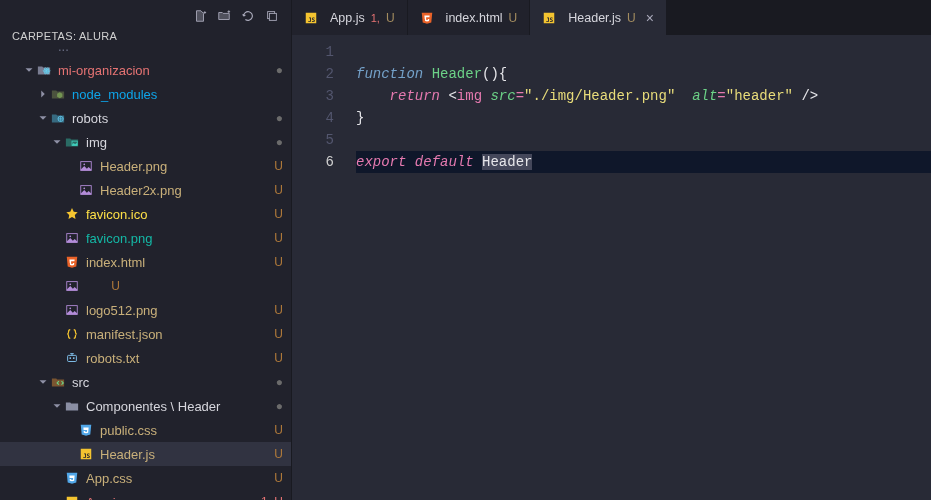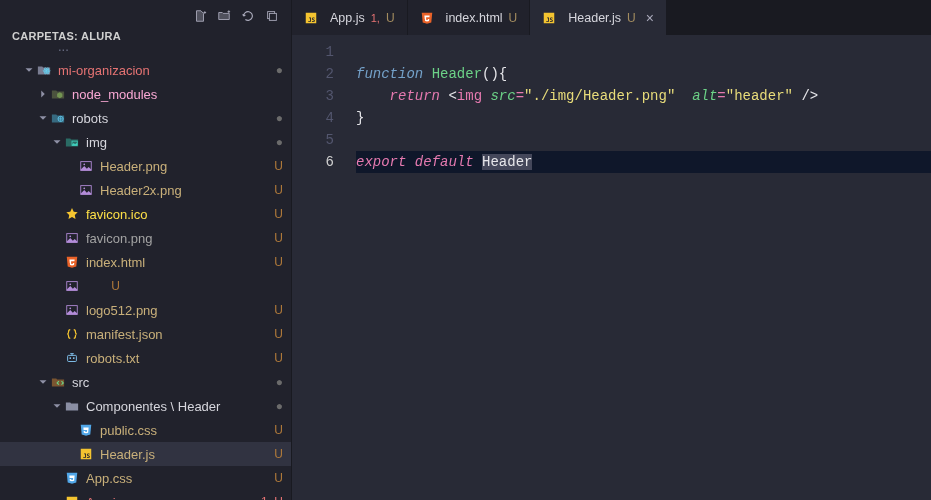--- a/index.html
+++ b/index.html
@@ -23,21 +23,21 @@
 .explorer-header {
   height: 32px;
   display: flex;
   align-items: center;
   padding: 0 12px;
   color: #d0d0d0;
   font-size: 11px;
   letter-spacing: 0.3px;
   justify-content: space-between;
 }
-.explorer-title { flex: 1; text-transform: uppercase; font-weight: 700; margin-top: 39px; }
+.explorer-title { flex: 1; text-transform: uppercase; font-weight: 400; margin-top: 39px; }
 .explorer-actions { display: flex; gap: 10px; }
 .explorer-actions span { color: #aab; cursor: pointer; display:flex; align-items:center;}
 .tree { flex: 1; overflow: hidden; padding-top: 2px; }
 .row {
   display: flex;
   align-items: center;
   height: 24px;
   padding-right: 8px;
   cursor: pointer;
   position: relative;
@@ -63,21 +63,21 @@
   min-width: 34px; justify-content: flex-end;
 }
 .status.dot { color: #6b6b6b; }
 .folder-icon { color: #9aa0b5; }
 .folder-icon.react svg { color: #61dafb; }
 .folder-icon.node svg { color: #7fb04f; opacity:0.75; }
 .folder-icon.public svg { color: #4fb5e3; }
 .folder-icon.img svg { color: #2ebdb0; }
 .folder-icon.src svg { color: #f1a15f; }
 .mi-org { color: #e57373; }
-.node_mod { color: #f9a8d4; }
+.node_mod { color: #0ea5e9; }
 .tree-label { color: #d6d6dd; }
 .file-css { color: #51a7e8; }
 .file-js { color: #f4c430; }
 .file-png { color: #b38cd9; }
 .file-html { color: #e96228; }
 .file-json { color: #f4c430; }
 .file-txt { color: #8ad0ff; }
 .file-star { color: #f4c430; }
 .icon svg { width:14px; height:14px; display:block; }
 .explorer-actions svg { width:14px; height:14px; display:block; }
@@ -288,21 +288,21 @@
 
     <div class="row">
       <span class="indent-area" style="padding-left:64px"></span>
       <span class="icon file-png">
           <svg viewBox="0 0 16 16">
             <rect x="2" y="3" width="12" height="10" fill="none" stroke="currentColor"></rect>
             <circle cx="6" cy="6" r="1" fill="currentColor"></circle>
             <path fill="currentColor" d="M2 12l4-4 3 3 2-2 3 3v1H2z"></path>
           </svg>
         </span>
-      <span class="label tree-label" style="color:#a3a3a3">favicon.png</span>
+      <span class="label tree-label" style="color:#14b8a6">favicon.png</span>
       <span class="status">U</span>
     </div>
 
     <div class="row">
       <span class="indent-area" style="padding-left:64px"></span>
       <span class="icon file-html">
           <svg viewBox="0 0 16 16">
             <path fill="currentColor" d="M2 2h12l-1.1 11L8 14.5 3.1 13z"></path>
             <path fill="#fff" d="M5 5h6l-.2 2H7v2h3.6l-.3 2.3L8 12l-2.2-.7L5.6 9H7v1l1 .4 1-.4.1-1H5.4z"></path>
           </svg>

